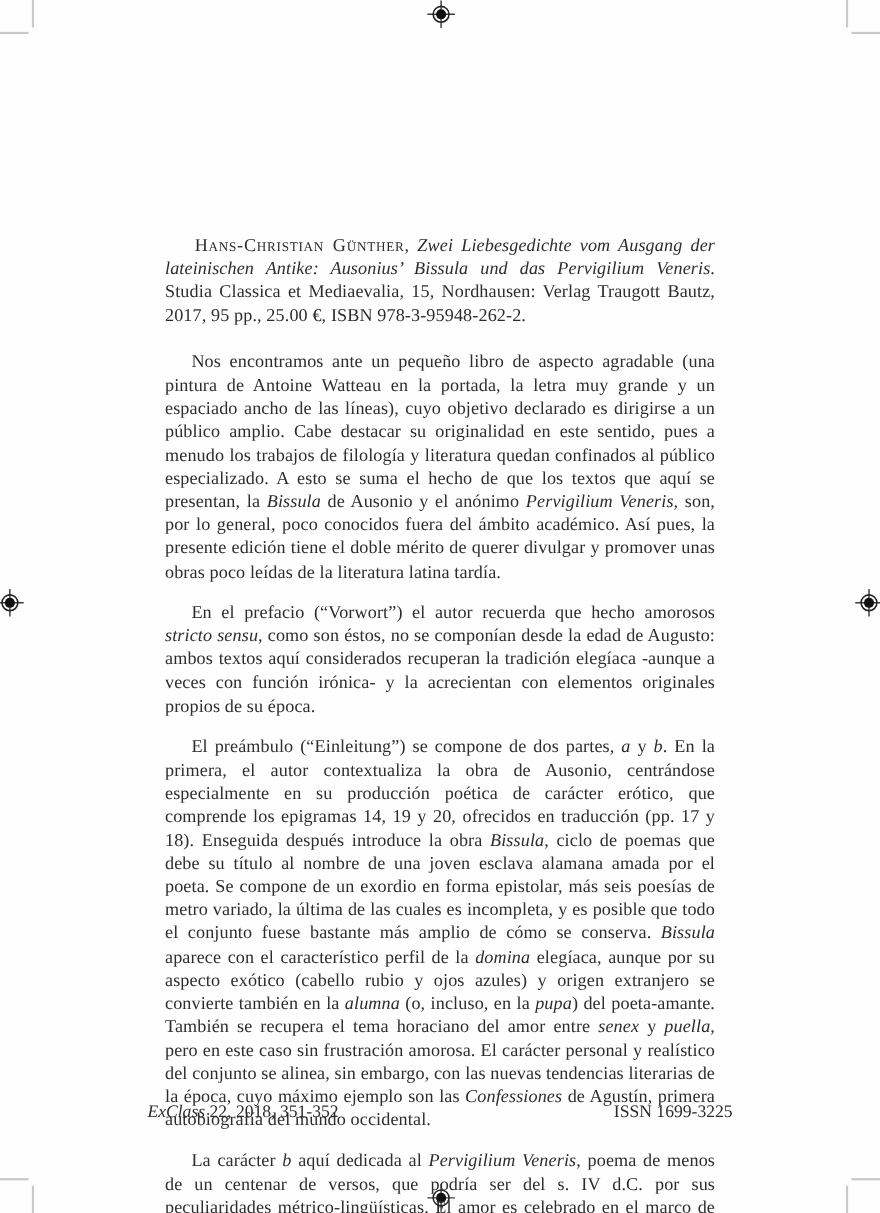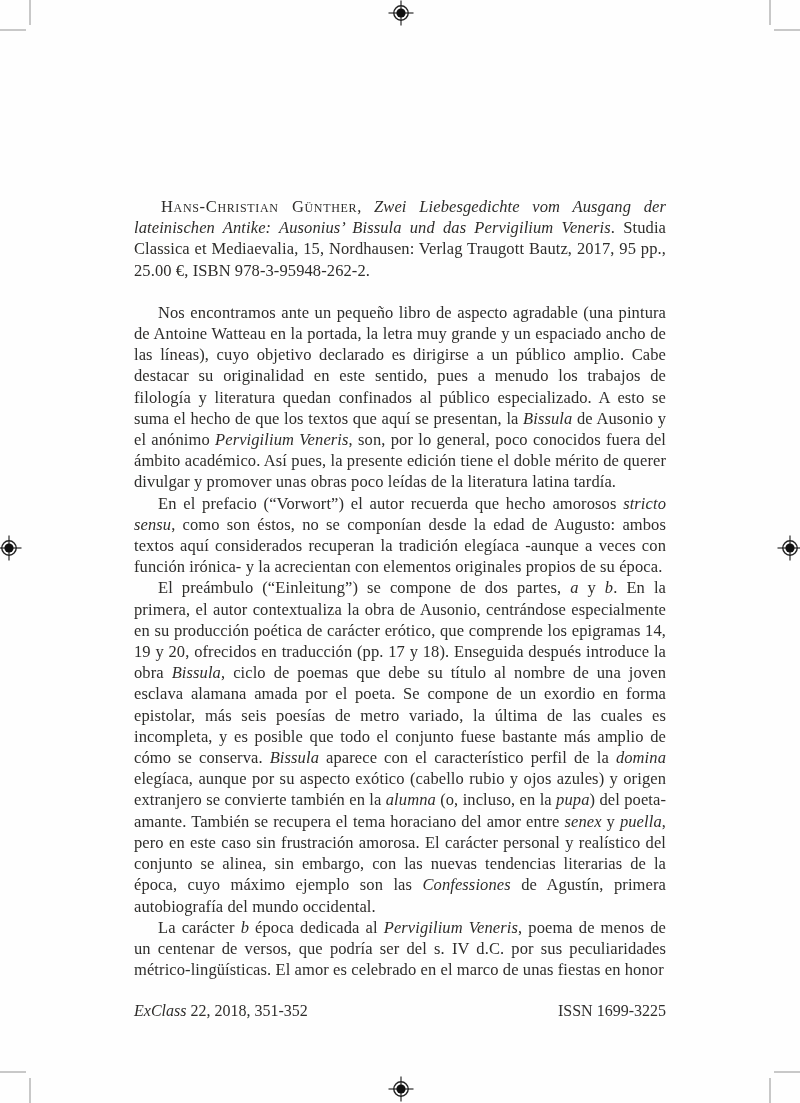--- a/index.html
+++ b/index.html
@@ -32,21 +32,21 @@
     position: absolute;
     left: 134px;
     top: 196px;
     width: 532px;
     text-align: justify;
     font-size: 16.5px;
     line-height: 21.2px;
     letter-spacing: 0.1px;
   }
   .text-block p {
-    margin: 0;
+    margin: 16px;
     padding: 0;
     text-indent: 24px;
     font-family: Liberation Serif, serif;
   }
   p.reference {
     margin-bottom: 21px;
     text-indent: 27px;
   }
   .run-i { font-style: italic; }
   .run-sc { font-variant: small-caps; letter-spacing: 0.04em; }
@@ -99,21 +99,21 @@
     <line x1="0.5" y1="13" x2="25.5" y2="13" stroke="#3a3a3a" stroke-width="1.3"></line>
     <circle cx="13" cy="13" r="7.2" fill="none" stroke="#242424" stroke-width="1.4"></circle>
     <circle cx="13" cy="13" r="4.6" fill="#111111"></circle>
   </svg>
 
   <main class="text-block">
     <p class="reference"><span class="run-sc">Hans-Christian Günther</span><span>, </span><span class="run-i">Zwei Liebesgedichte vom Ausgang der lateinischen Antike: Ausonius’ Bissula und das Pervigilium Veneris</span><span>. Studia Classica et Mediaevalia, 15, Nordhausen: Verlag Traugott Bautz, 2017, 95 pp., 25.00 €, ISBN 978-3-95948-262-2.</span></p>
     <p class="body-para"><span>Nos encontramos ante un pequeño libro de aspecto agradable (una pintura de Antoine Watteau en la portada, la letra muy grande y un espaciado ancho de las líneas), cuyo objetivo declarado es dirigirse a un público amplio. Cabe destacar su originalidad en este sentido, pues a menudo los trabajos de filología y literatura quedan confinados al público especializado. A esto se suma el hecho de que los textos que aquí se presentan, la </span><span class="run-i">Bissula</span><span> de Ausonio y el anónimo </span><span class="run-i">Pervigilium Veneris</span><span>, son, por lo general, poco conocidos fuera del ámbito académico. Así pues, la presente edición tiene el doble mérito de querer divulgar y promover unas obras poco leídas de la literatura latina tardía.</span></p>
     <p class="body-para"><span>En el prefacio (“Vorwort”) el autor recuerda que hecho amorosos </span><span class="run-i">stricto sensu</span><span>, como son éstos, no se componían desde la edad de Augusto: ambos textos aquí considerados recuperan la tradición elegíaca -aunque a veces con función irónica- y la acrecientan con elementos originales propios de su época.</span></p>
     <p class="body-para"><span>El preámbulo (“Einleitung”) se compone de dos partes, </span><span class="run-i">a</span><span> y </span><span class="run-i">b</span><span>. En la primera, el autor contextualiza la obra de Ausonio, centrándose especialmente en su producción poética de carácter erótico, que comprende los epigramas 14, 19 y 20, ofrecidos en traducción (pp. 17 y 18). Enseguida después introduce la obra </span><span class="run-i">Bissula</span><span>, ciclo de poemas que debe su título al nombre de una joven esclava alamana amada por el poeta. Se compone de un exordio en forma epistolar, más seis poesías de metro variado, la última de las cuales es incompleta, y es posible que todo el conjunto fuese bastante más amplio de cómo se conserva. </span><span class="run-i">Bissula</span><span> aparece con el característico perfil de la </span><span class="run-i">domina</span><span> elegíaca, aunque por su aspecto exótico (cabello rubio y ojos azules) y origen extranjero se convierte también en la </span><span class="run-i">alumna</span><span> (o, incluso, en la </span><span class="run-i">pupa</span><span>) del poeta-amante. También se recupera el tema horaciano del amor entre </span><span class="run-i">senex</span><span> y </span><span class="run-i">puella</span><span>, pero en este caso sin frustración amorosa. El carácter personal y realístico del conjunto se alinea, sin embargo, con las nuevas tendencias literarias de la época, cuyo máximo ejemplo son las </span><span class="run-i">Confessiones</span><span> de Agustín, primera autobiografía del mundo occidental.</span></p>
-    <p class="body-para"><span>La carácter </span><span class="run-i">b</span><span> época dedicada al </span><span class="run-i">Pervigilium Veneris</span><span>, poema de menos de un centenar de versos, que podría ser del s. IV d.C. por sus peculiaridades métrico-lingüísticas. El amor es celebrado en el marco de unas fiestas en honor</span></p>
+    <p class="body-para"><span>La carácter </span><span class="run-i">b</span><span> aquí dedicada al </span><span class="run-i">Pervigilium Veneris</span><span>, poema de menos de un centenar de versos, que podría ser del s. IV d.C. por sus peculiaridades métrico-lingüísticas. El amor es celebrado en el marco de unas fiestas en honor</span></p>
   </main>
 
   <div class="footer">
     <span><span class="run-i">ExClass</span><span> 22, 2018, 351-352</span></span>
     <span>ISSN 1699-3225</span>
   </div>
 
 </div>
 
 </body></html>

